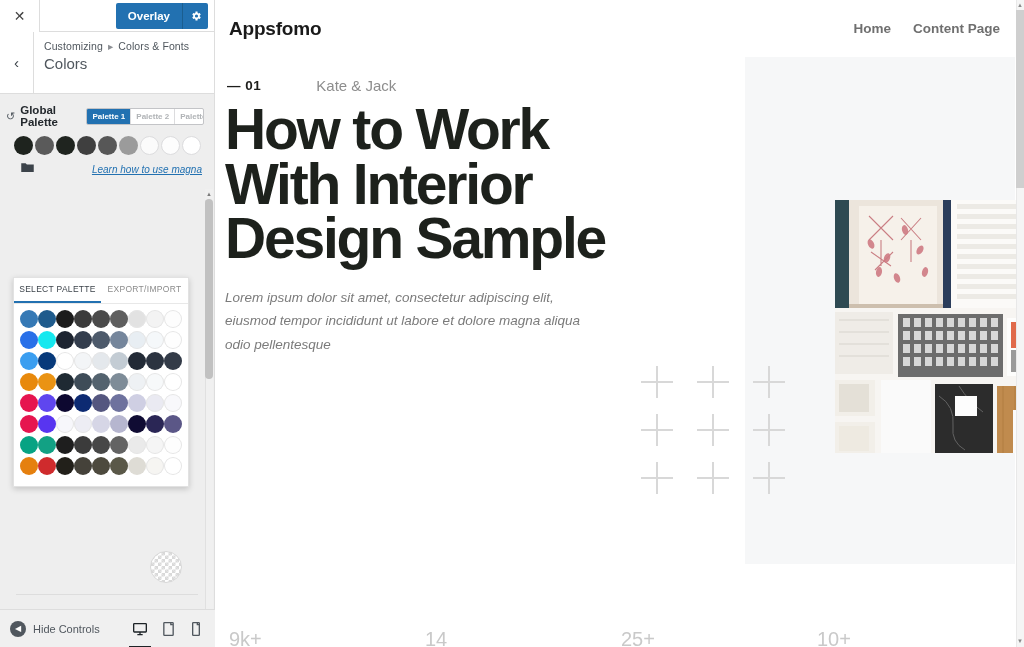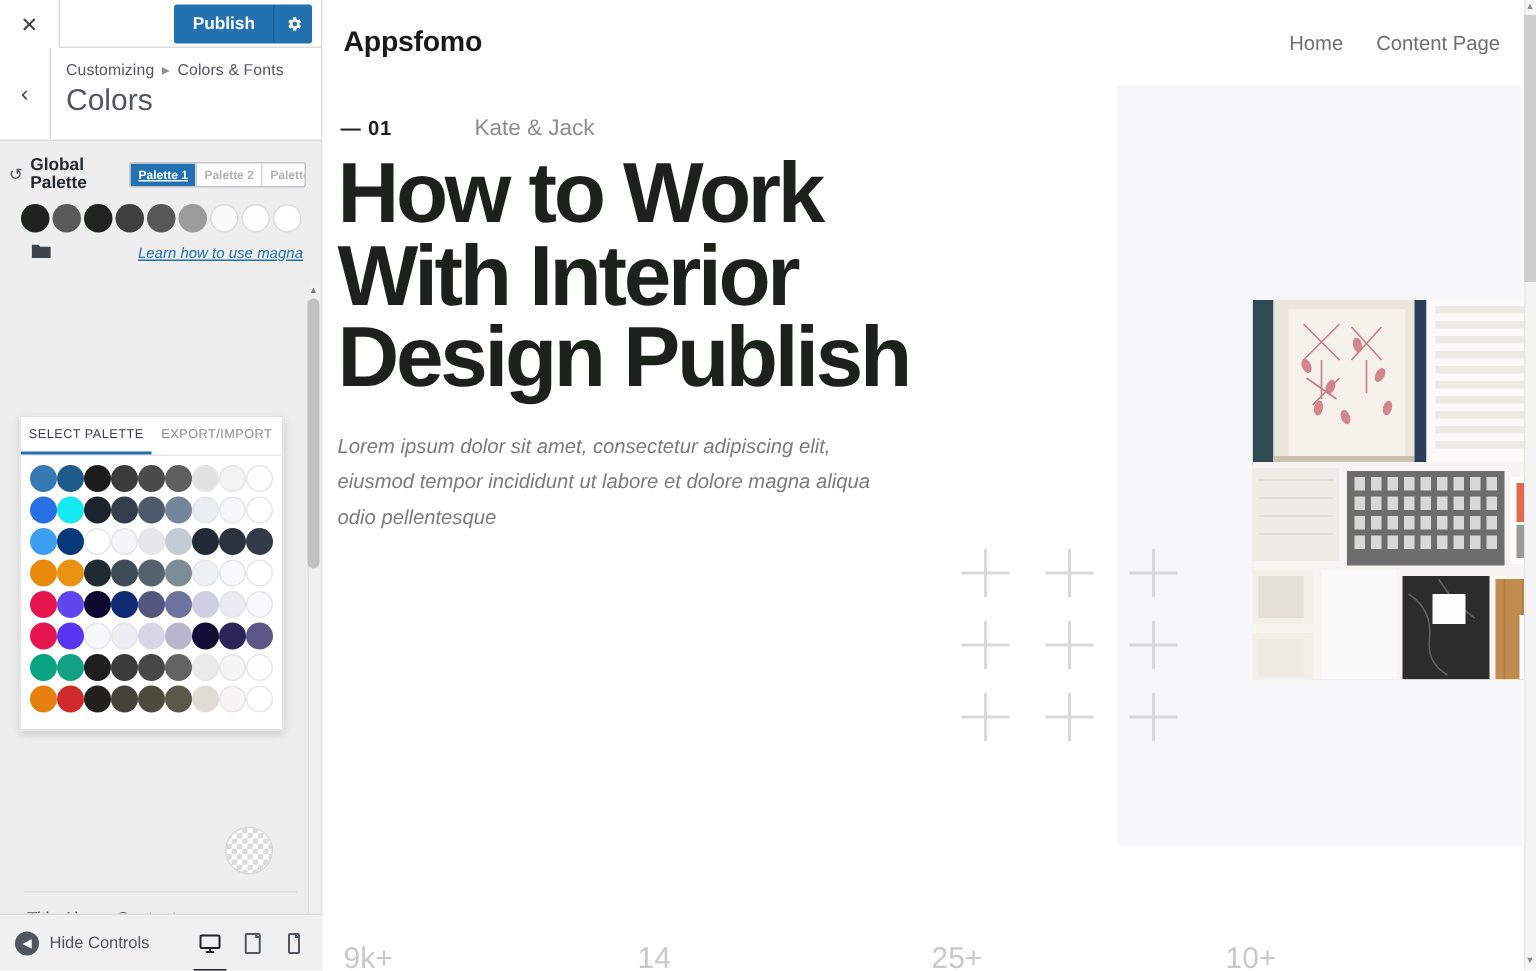--- a/index.html
+++ b/index.html
@@ -47,38 +47,38 @@
     display: flex; background: #fff; border-bottom: 1px solid #ddd;
     height: 62px; align-items: stretch;
   }
   .cz-back {
     width: 34px; display: flex; align-items: center; justify-content: center;
     border-right: 1px solid #ddd; color: #3c434a; font-size: 15px; cursor: pointer;
   }
   .cz-headtext { padding: 8px 0 0 10px; }
   .cz-breadcrumb { font-size: 10.5px; color: #50575e; letter-spacing: .1px; }
   .cz-breadcrumb .sep { color: #8c8f94; padding: 0 2px; }
-  .cz-panel-title { font-size: 20px; color: #50575e; font-weight: 400; margin-top: 3px; }
+  .cz-panel-title { font-size: 15px; color: #50575e; font-weight: 400; margin-top: 3px; }
 
   .cz-body { position: relative; height: 520px; background: #eee; overflow: hidden; }
 
   .row-global {
     display: flex; align-items: center; justify-content: space-between;
     padding: 10px 10px 4px 6px;
   }
   .gp-left { display: flex; align-items: center; gap: 5px; }
   .gp-reset { color: #50575e; font-size: 11px; cursor: pointer; }
   .gp-label { font-size: 11.5px; font-weight: 700; color: #23282d; }
   .gp-tabs { display: flex; border: 1px solid #c3c4c7; border-radius: 2px; overflow: hidden; background: #fff; }
   .gp-tab {
     font-size: 8px; padding: 3px 5px; color: #b0b3b6; cursor: pointer;
     border-right: 1px solid #dcdcde; white-space: nowrap; font-weight: 700;
   }
   .gp-tab:last-child { border-right: none; }
-  .gp-tab.active { background: #2271b1; color: #fff; text-decoration: underline; }
+  .gp-tab.active { background: #2271b1; color: #fff; }
 
   .swatch-row { display: flex; gap: 2px; padding: 4px 8px 2px 14px; }
   .swatch { width: 19px; height: 19px; border-radius: 50%; }
   .swatch.light { border: 1px solid #dcdcde; }
 
   .row-links {
     display: flex; align-items: center; justify-content: space-between;
     padding: 4px 12px 6px 20px;
   }
   .folder-icon { font-size: 13px; color: #3c434a; cursor: pointer; }
@@ -160,21 +160,21 @@
   #preview {
     position: relative; width: 809px; height: 647px; background: #fff; overflow: hidden;
     flex: 0 0 809px;
   }
   .site-header {
     position: relative; height: 57px; display: flex; align-items: center;
     justify-content: space-between; padding: 0 24px 0 14px; z-index: 6;
   }
   .brand { font-size: 19px; font-weight: 700; color: #1a1a1a; letter-spacing: -0.2px; }
   .nav { display: flex; gap: 22px; }
-  .nav-item { font-size: 13.5px; color: #6f6f6f; cursor: pointer; }
+  .nav-item { font-size: 13.5px; color: #6f6f6f; cursor: pointer; font-weight: bold; }
 
   .bg-panel {
     position: absolute; left: 530px; top: 57px; width: 270px; height: 507px;
     background: #f6f7f8; z-index: 1;
   }
 
   .hero { position: relative; z-index: 4; padding: 20px 0 0 10px; }
   .eyebrow { display: flex; align-items: center; gap: 55px; padding-left: 2px; margin-bottom: 8px; }
   .eyebrow .num { font-size: 13.5px; font-weight: 700; color: #1d1d1b; letter-spacing: .5px; }
   .eyebrow .names { font-size: 15px; color: #8d8d8d; }
@@ -235,21 +235,21 @@
 
 <div id="app">
 
   <div id="sidebar">
 
     <div class="cz-topbar">
       <div class="cz-close">
         <span>✕</span>
       </div>
       <div class="cz-publish-group">
-        <div class="cz-publish">Publish</div>
+        <div class="cz-publish">Overlay</div>
         <div class="cz-gear">
           <svg width="12" height="12" viewBox="0 0 24 24" fill="#fff" aria-hidden="true">
             <path d="M19.4 13a7.8 7.8 0 000-2l2.1-1.6-2-3.5-2.5 1a7.6 7.6 0 00-1.7-1L15 3H11l-.3 2.9c-.6.2-1.2.6-1.7 1l-2.5-1-2 3.5L6.6 11a7.8 7.8 0 000 2l-2.1 1.6 2 3.5 2.5-1c.5.4 1.1.8 1.7 1L11 21h4l.3-2.9c.6-.2 1.2-.6 1.7-1l2.5 1 2-3.5zM13 15.2A3.2 3.2 0 1113 8.8a3.2 3.2 0 010 6.4z"></path>
           </svg>
         </div>
       </div>
     </div>
 
     <div class="cz-header">
       <div class="cz-back">
@@ -461,21 +461,21 @@
       <div class="plus"></div>
       <div class="plus"></div>
       <div class="plus"></div>
     </div>
 
     <div class="hero">
       <div class="eyebrow">
         <span class="num">— 01</span>
         <span class="names">Kate &amp; Jack</span>
       </div>
-      <h1 class="hero-title">How to Work With Interior Design Publish</h1>
+      <h1 class="hero-title">How to Work With Interior Design Sample</h1>
       <p class="hero-sub">Lorem ipsum dolor sit amet, consectetur adipiscing elit, eiusmod tempor incididunt ut labore et dolore magna aliqua odio pellentesque</p>
     </div>
 
     <div class="collage">
       <svg width="380" height="253" viewBox="0 0 380 253" aria-hidden="true">
         <rect width="380" height="253" fill="#f2eee9"></rect>
 
         <rect x="0" y="0" width="14" height="110" fill="#2e4a52"></rect>
         <rect x="14" y="0" width="94" height="110" fill="#ece5dc"></rect>
         <rect x="24" y="6" width="78" height="98" fill="#f6f1ea"></rect>

